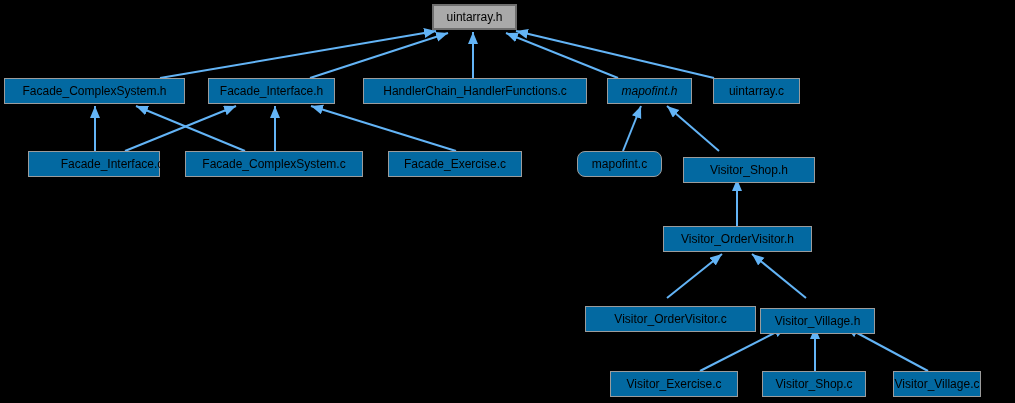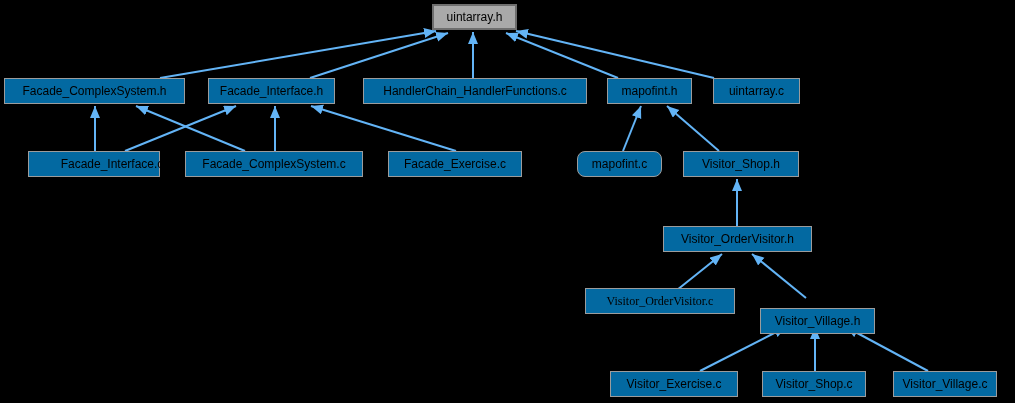--- a/index.html
+++ b/index.html
@@ -71,27 +71,27 @@
         <line x1="700" y1="371" x2="786" y2="327" stroke="#63b4f6" stroke-width="2" marker-end="url(#arrowhead)"></line>
         <line x1="815" y1="371" x2="815" y2="327" stroke="#63b4f6" stroke-width="2" marker-end="url(#arrowhead)"></line>
         <line x1="928" y1="371" x2="846" y2="327" stroke="#63b4f6" stroke-width="2" marker-end="url(#arrowhead)"></line>
       </g>
   </svg>
   <div id="node-layer">
       <div class="node focus" style="left: 432px; top: 4px; width: 85px; height: 26px;">uintarray.h</div>
       <div class="node" style="left: 4px; top: 78px; width: 181px; height: 26px;">Facade_ComplexSystem.h</div>
       <div class="node" style="left: 208px; top: 78px; width: 127px; height: 26px;">Facade_Interface.h</div>
       <div class="node" style="left: 363px; top: 78px; width: 224px; height: 26px;">HandlerChain_HandlerFunctions.c</div>
-      <div class="node" style="left: 607px; top: 78px; width: 85px; height: 26px;">mapofint.h</div>
+      <div class="node" style="left: 607px; top: 78px; width: 85px; height: 26px; font-style: italic;">mapofint.h</div>
       <div class="node" style="left: 713px; top: 78px; width: 87px; height: 26px;">uintarray.c</div>
       <div class="node" style="left: 28px; top: 151px; width: 132px; height: 26px; padding-left: 36px;">Facade_Interface.c</div>
       <div class="node" style="left: 185px; top: 151px; width: 178px; height: 26px; text-align: center;">Facade_ComplexSystem.c</div>
       <div class="node" style="left: 388px; top: 151px; width: 134px; height: 26px;">Facade_Exercise.c</div>
       <div class="node" style="left: 577px; top: 151px; width: 85px; height: 26px; border-radius: 8px;">mapofint.c</div>
-      <div class="node" style="left: 683px; top: 151px; width: 116px; height: 26px;">Visitor_Shop.h</div>
+      <div class="node" style="left: 683px; top: 157px; width: 132px; height: 26px;">Visitor_Shop.h</div>
       <div class="node" style="left: 663px; top: 226px; width: 149px; height: 26px; text-align: right;">Visitor_OrderVisitor.h</div>
-      <div class="node" style="left: 585px; top: 288px; width: 150px; height: 26px; font-family: Liberation Serif, serif;">Visitor_OrderVisitor.c</div>
+      <div class="node" style="left: 585px; top: 306px; width: 171px; height: 26px;">Visitor_OrderVisitor.c</div>
       <div class="node" style="left: 760px; top: 308px; width: 115px; height: 26px;">Visitor_Village.h</div>
       <div class="node" style="left: 610px; top: 371px; width: 128px; height: 26px;">Visitor_Exercise.c</div>
       <div class="node" style="left: 762px; top: 371px; width: 104px; height: 26px;">Visitor_Shop.c</div>
-      <div class="node" style="left: 893px; top: 371px; width: 104px; height: 26px;">Visitor_Village.c</div>
+      <div class="node" style="left: 893px; top: 371px; width: 88px; height: 26px;">Visitor_Village.c</div>
     </div>
 </div>
 
 </body></html>

